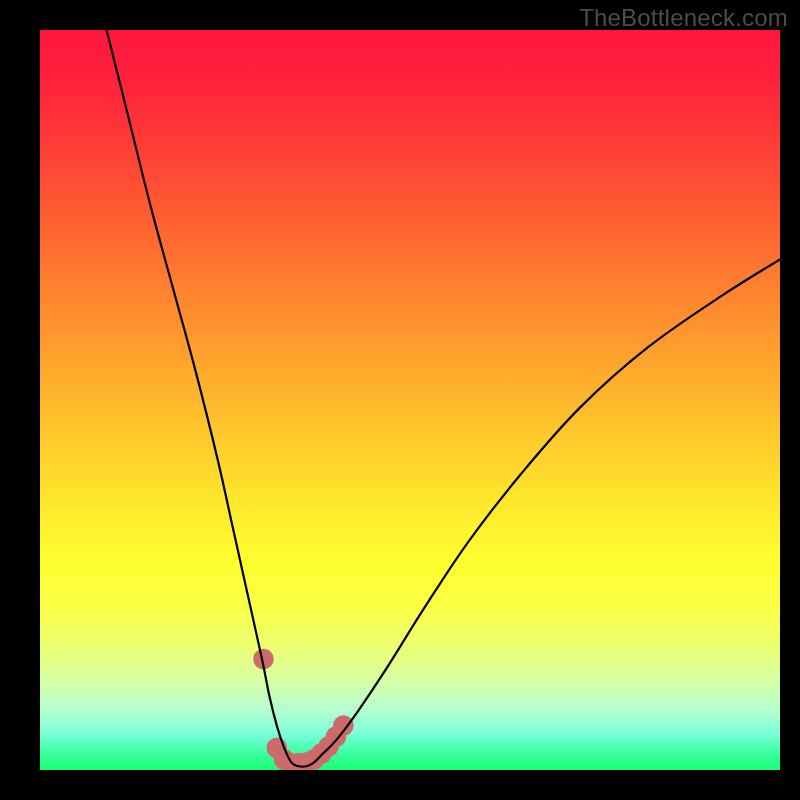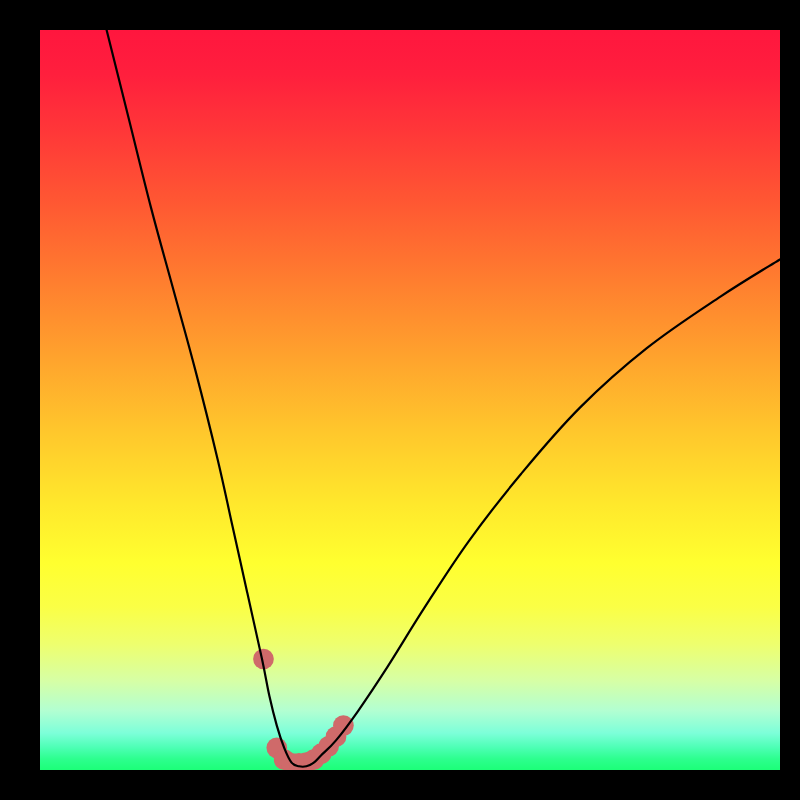--- a/index.html
+++ b/index.html
@@ -81,13 +81,14 @@
           <circle cx="266.4" cy="732.6" r="10.36" fill="#cf6a6a"></circle>
           <circle cx="273.8" cy="729.64" r="10.36" fill="#cf6a6a"></circle>
           <circle cx="281.2" cy="723.72" r="10.36" fill="#cf6a6a"></circle>
           <circle cx="288.6" cy="716.32" r="10.36" fill="#cf6a6a"></circle>
           <circle cx="296" cy="706.7" r="10.36" fill="#cf6a6a"></circle>
           <circle cx="303.4" cy="695.6" r="10.36" fill="#cf6a6a"></circle>
         </g>
       <path id="curve-path" fill="none" stroke="#000000" stroke-width="2.2" stroke-linecap="round" d="M 66.6,0 C 70.59599999999999,15.983999999999991 80.80799999999999,56.83199999999995 88.8,88.79999999999995 C 96.792,120.76799999999996 103.008,146.96400000000003 111,177.60000000000002 C 118.992,208.23600000000002 125.20799999999998,229.696 133.2,259 C 141.19199999999998,288.304 147.40800000000002,309.764 155.4,340.4 C 163.392,371.03599999999994 170.94,401.228 177.6,429.2 C 184.26,457.17199999999997 187.072,471.82399999999996 192.4,495.79999999999995 C 197.728,519.776 201.872,538.424 207.20000000000002,562.4 C 212.52800000000002,586.376 218.004,610.352 222,629 C 225.996,647.648 226.736,654.012 229.4,666 C 232.06400000000002,677.988 234.136,686.2760000000001 236.8,695.6 C 239.46400000000003,704.924 241.536,711.14 244.20000000000002,717.8 C 246.86400000000003,724.4599999999999 248.93600000000004,729.27 251.60000000000002,732.6 C 254.264,735.9300000000001 256.336,735.634 259,736.3 C 261.664,736.9659999999999 263.736,736.9659999999999 266.4,736.3 C 269.06399999999996,735.634 271.136,734.598 273.8,732.6 C 276.464,730.6020000000001 277.204,729.196 281.2,725.2 C 285.19599999999997,721.2040000000001 289.34,718.3919999999999 296,710.4 C 302.66,702.408 308.876,694.12 318.2,680.8 C 327.524,667.4799999999999 335.81199999999995,655.048 347.79999999999995,636.4 C 359.78799999999995,617.752 370.148,599.844 384.8,577.2 C 399.452,554.556 411.884,534.576 429.2,510.6 C 446.51599999999996,486.624 461.02,467.976 481,444 C 500.98,420.024 517.5559999999999,400.04400000000004 540.1999999999999,377.40000000000003 C 562.8439999999999,354.75600000000003 581.492,338.18000000000006 606.8,318.20000000000005 C 632.108,298.22 656.8240000000001,282.38399999999996 680.8000000000001,266.4 C 704.7760000000001,250.41599999999997 729.344,236.06000000000003 740,229.40000000000003"></path>
     </svg>
   </div>
+  <div class="watermark">TheBottleneck.com</div>
 </div>
 
 </body></html>

